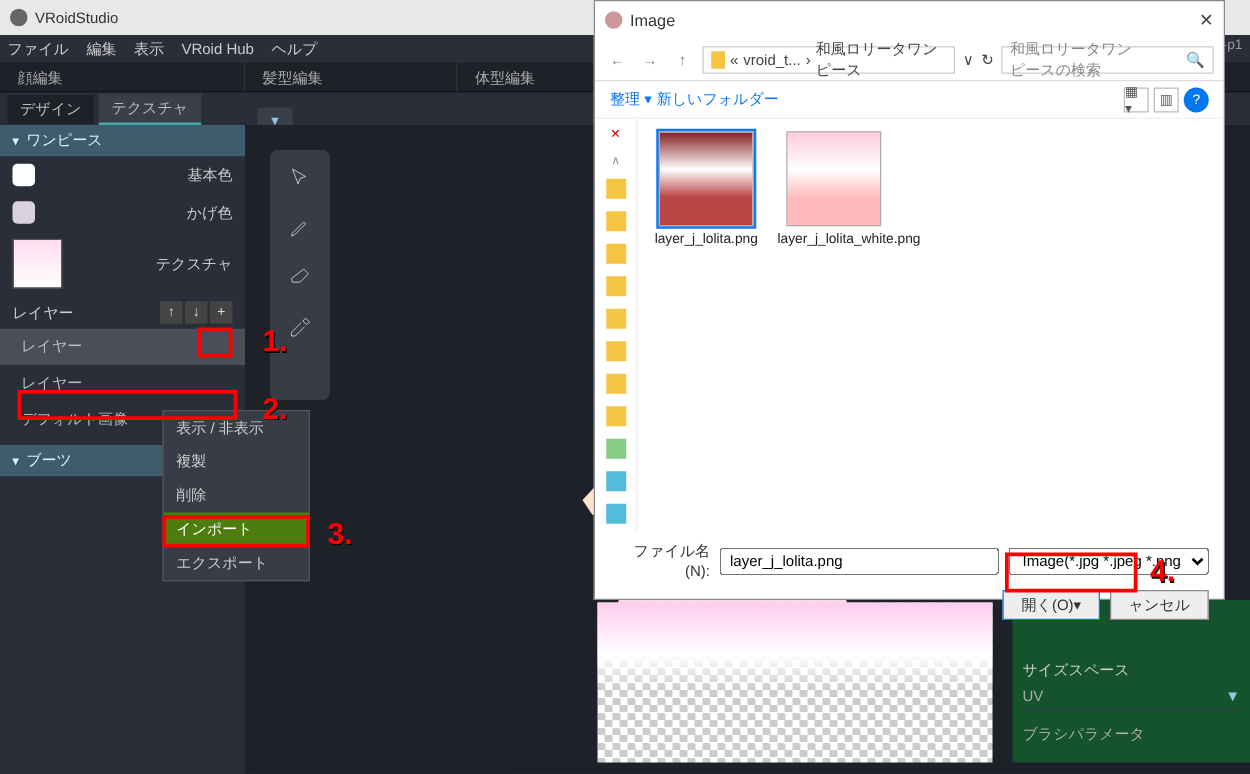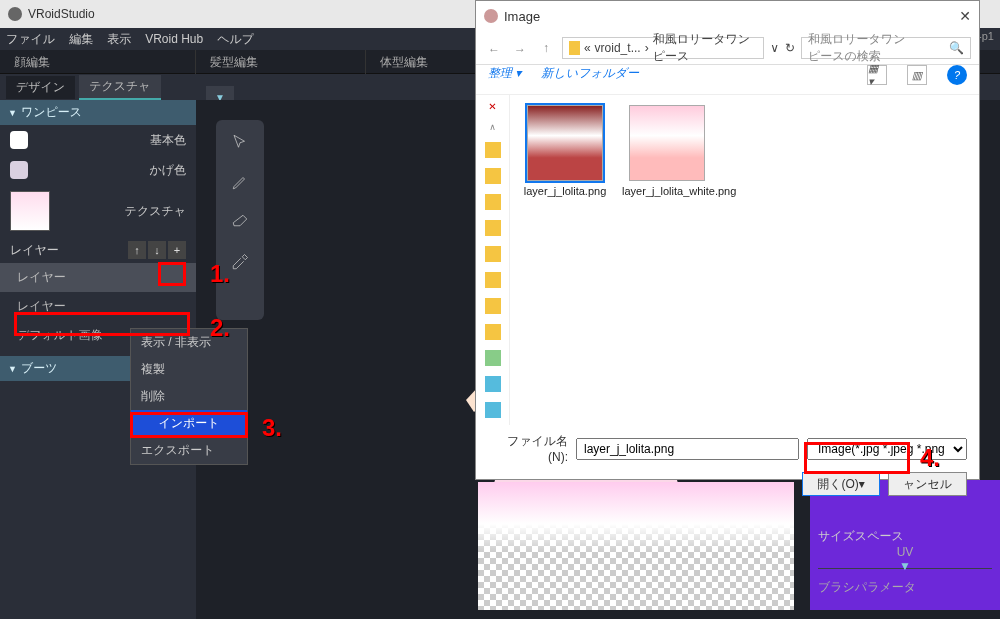--- a/index.html
+++ b/index.html
@@ -23,54 +23,54 @@
 .listitem { display: flex; align-items: center; padding: 6px 10px; gap: 12px; justify-content: space-between; }
 .swatch { width: 18px; height: 18px; border-radius: 4px; }
 .texture-thumb { width: 40px; height: 40px; background: linear-gradient(#fde, #fff); border: 1px solid #555; display:inline-block; }
 .layer-row { display: flex; align-items: center; justify-content: space-between; padding: 4px 10px; }
 .layer-controls { display: flex; gap: 2px; }
 .layer-btn { width: 18px; height: 18px; background: #444; color: #ddd; display: flex; align-items: center; justify-content: center; font-size: 11px; }
 .sub-layer { padding: 5px 16px; font-size: 12px; color: #bbb; border: 1px solid transparent; }
 .sub-layer.sel { background: #4a4e58; }
 .context-menu { position: absolute; left: 130px; top: 328px; width: 118px; background: #383c46; border: 1px solid #555; font-size: 12px; color: #ccc; z-index: 10; }
 .context-menu .mi { padding: 5px 10px; }
-.context-menu .mi.hover { background: #1d4ed8; color: #fff; text-align: center; }
+.context-menu .mi.hover { background: #4d7c0f; color: #fff; }
 .canvas-area { flex: 1; background: #1e2128; position: relative; display:flex; }
 .toolbar-vert { width: 48px; background: #383c46; margin: 20px 0 0 20px; border-radius: 6px; padding: 8px 0; height: 200px; display: flex; flex-direction: column; align-items: center; gap: 12px; }
 .tool { width: 28px; height: 28px; display:flex; align-items:center; justify-content:center; color:#ccc; font-size:16px; }
 .tool svg { stroke:#ccc; fill:none; }
 .model-fig { position:absolute; left:250px; top:110px; width:280px; height:400px; }
 .dropdown-mini { position:absolute; left:206px; top:86px; width:28px; height:22px; background:#3a3e48; display:flex; align-items:center; justify-content:center; font-size:10px; color:#8cd; }
 .dialog-overlay-top { position:absolute; left:475px; top:0; width:505px; height:480px; background:#fff; border:1px solid #888; z-index: 50; }
 .dlg-title { height:30px; display:flex; align-items:center; padding:0 8px; font-size:13px; color:#333; }
 .dlg-title .icon { width:14px; height:14px; background:#c99; border-radius:50%; margin-right:6px; }
 .dlg-title .spacer { flex:1; }
 .dlg-nav { height:34px; display:flex; align-items:center; padding:0 8px; gap:6px; font-size:12px; color:#444; border-bottom:1px solid #ddd; }
 .dlg-nav .arrow { width:20px; text-align:center; color:#888; }
 .dlg-nav .path { flex:1; border:1px solid #ccc; height:22px; display:flex; align-items:center; padding:0 6px; gap:4px; }
 .dlg-nav .path .folder-icon { width:14px; height:14px; background:#f5c542; }
 .dlg-nav .search { width:170px; border:1px solid #ccc; height:22px; padding:0 6px; color:#888; display:flex; align-items:center; gap:16px; }
-.dlg-toolbar { height:30px; display:flex; align-items:flex-start; padding:0 12px; gap:20px; font-size:12px; color:#17e; border-bottom:1px solid #eee;font-style:italic; }
+.dlg-toolbar { height:30px; display:flex; align-items:center; padding:0 12px; gap:4px; font-size:12px; color:#17e; border-bottom:1px solid #eee; }
 .dlg-toolbar .spacer { flex:1; }
 .dlg-toolbar .viewbtn { width:20px; height:20px; border:1px solid #bbb; display:flex; align-items:center; justify-content:center; color:#555; font-size:11px; }
 .dlg-body { display:flex; height:330px; }
 .dlg-side { width:34px; border-right:1px solid #eee; display:flex; flex-direction:column; align-items:center; padding-top:6px; gap:10px; }
 .qa { width:16px; height:16px; }
 .dlg-files { flex:1; padding:10px; display:flex; gap:12px; align-items:flex-start; }
 .file-item { width:90px; text-align:center; font-size:11px; color:#222; }
 .file-thumb { width:76px; height:76px; border:1px solid #aaa; margin:0 auto 4px; background:#eee; display:block; }
 .file-item.selected .file-thumb { outline:2px solid #17e; }
 .dlg-footer { padding:8px 12px; font-size:12px; color:#333; }
 .dlg-footer-row { display:flex; align-items:center; gap:8px; margin-bottom:8px; }
 .dlg-footer select, .dlg-footer input { height:22px; font-size:12px; padding:0 6px; }
 .dlg-buttons { display:flex; justify-content:flex-end; gap:8px; }
 .dlg-btn { height:24px; padding:0 14px; border:1px solid #888; background:#eee; font-size:12px; display:flex; align-items:center; }
 .dlg-btn.primary { border:1px solid #17e; }
-.rightpanel { width:190px; background:#6d28d9; font-size:12px; color:#aaa; padding:8px; }
-.rightpanel .row { height:24px; display:flex; align-items:center; justify-content:space-between; border-bottom:1px solid #3a3e48;flex-direction:column; }
+.rightpanel { width:190px; background:#14532d; font-size:12px; color:#aaa; padding:8px; }
+.rightpanel .row { height:24px; display:flex; align-items:center; justify-content:space-between; border-bottom:1px solid #3a3e48; }
 .bottom-texture { position:absolute; left:478px; top:482px; width:316px; height:128px; background:repeating-conic-gradient(#ccc 0 25%, #fff 0 50%) 0/12px 12px; }
 .bottom-texture .lace { height:70px; background:linear-gradient(#fce 0, #fff 60%, rgba(255,255,255,0) 100%); }
 .annot { position:absolute; border:3px solid #f00; z-index:100; pointer-events:none; }
 .annot-label { position:absolute; color:#f00; font-weight:bold; font-size:24px; text-shadow:1px 1px 0 #000; z-index:101; pointer-events:none; }
 </style>
 </head>
 <body>
 
 <div class="titlebar">
   <span class="icon"></span>

